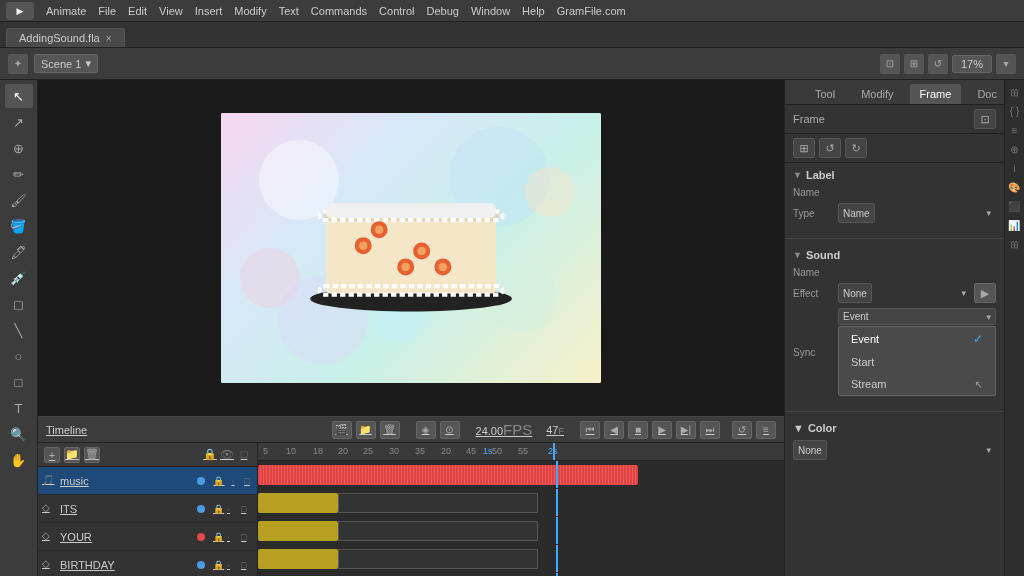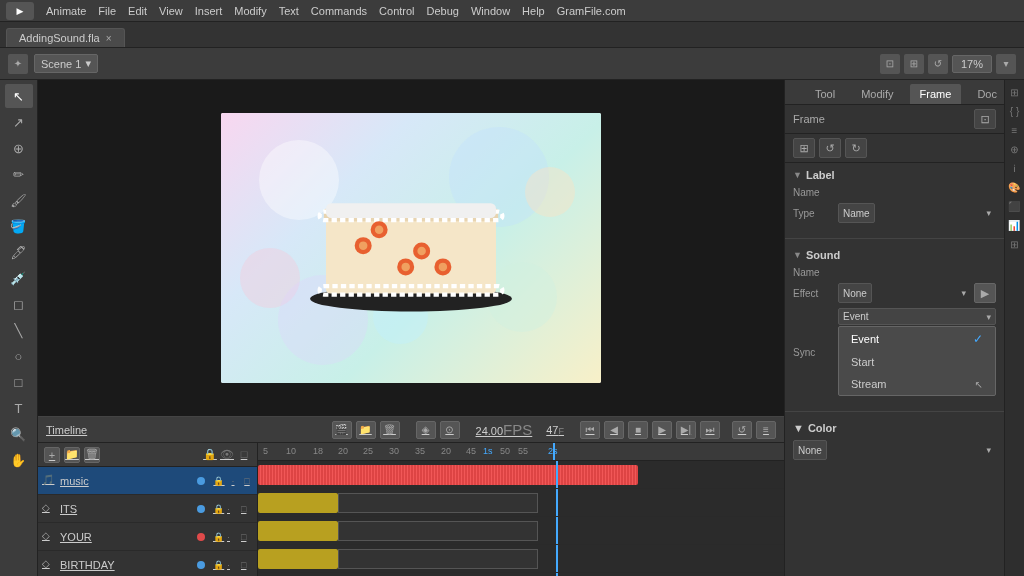--- a/index.html
+++ b/index.html
@@ -297,21 +297,21 @@
             <span class="ruler-mark" style="left:5px">5</span>
             <span class="ruler-mark" style="left:28px">10</span>
             <span class="ruler-mark" style="left:55px">18</span>
             <span class="ruler-mark" style="left:80px">20</span>
             <span class="ruler-mark" style="left:105px">25</span>
             <span class="ruler-mark" style="left:131px">30</span>
             <span class="ruler-mark" style="left:157px">35</span>
             <span class="ruler-mark" style="left:183px">20</span>
             <span class="ruler-mark" style="left:208px">45</span>
             <span class="ruler-mark" style="left:225px;color:#4af">1s</span>
-            <span class="ruler-mark" style="left:242px">50</span>
+            <span class="ruler-mark" style="left:234px">50</span>
             <span class="ruler-mark" style="left:260px">55</span>
             <span class="ruler-mark" style="left:290px;color:#4af">2s</span>
 
             <div class="playhead" style="left:295px;"></div>
           </div>
 
           <div class="frame-row">
             <div class="frame-bar bar-waveform" style="left:0;width:380px;">
               <div class="waveform-inner"></div>
             </div>

